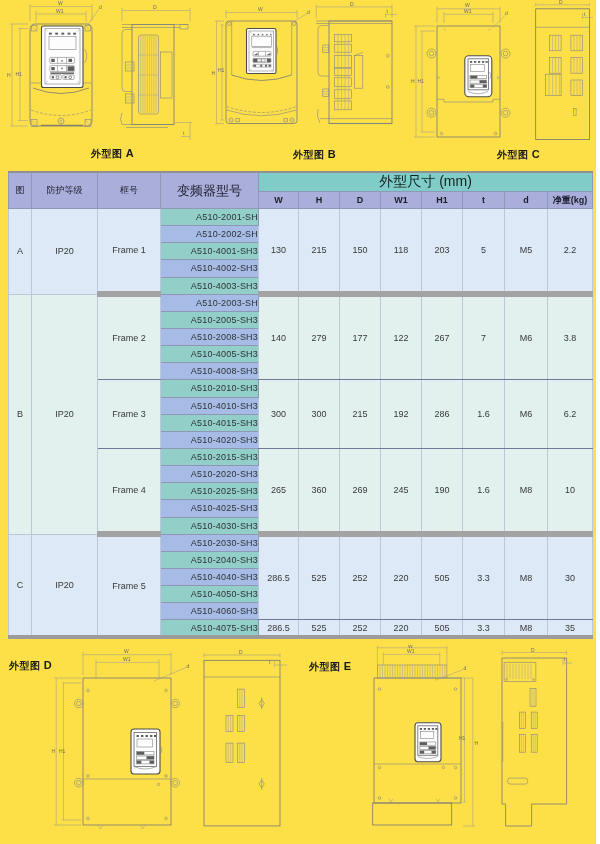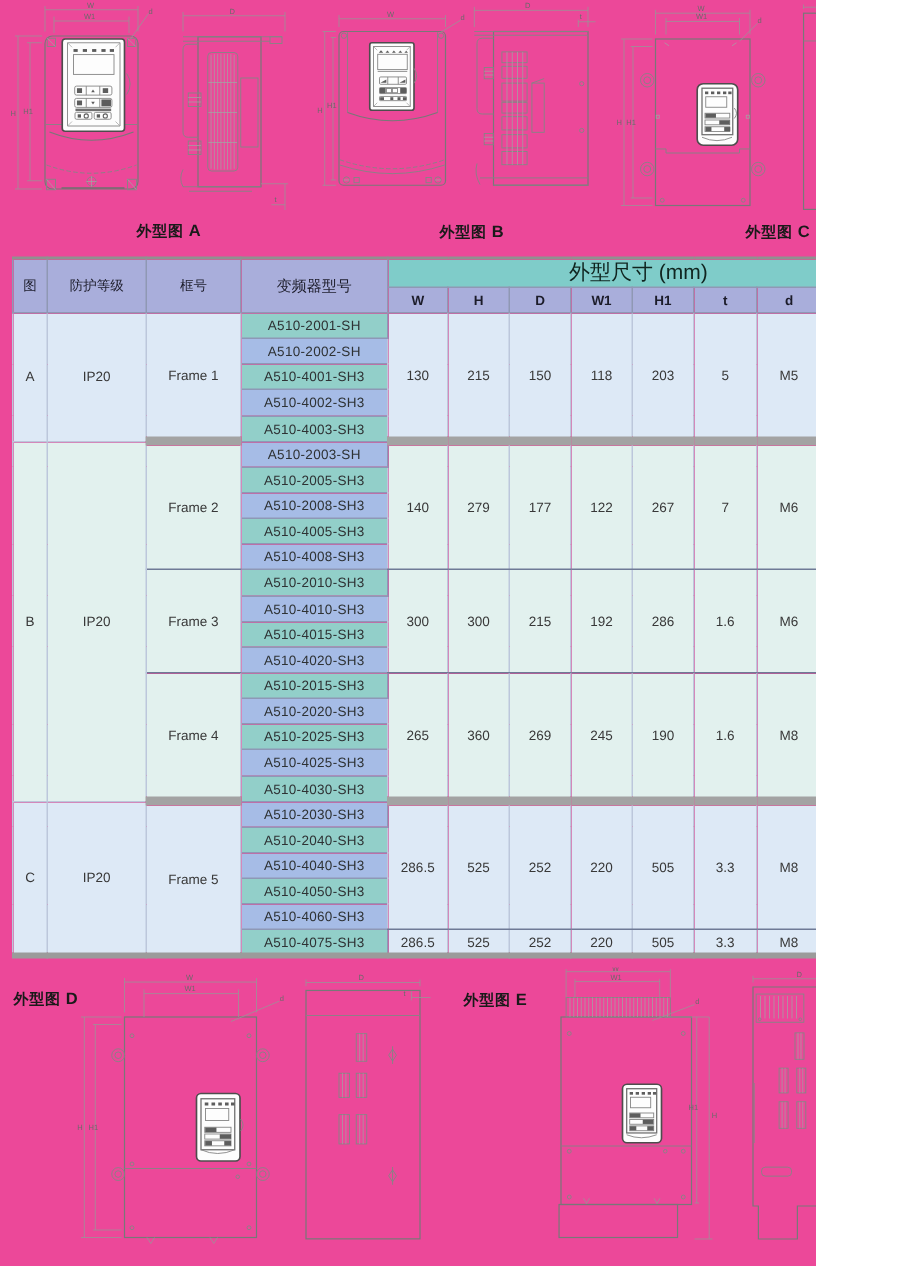--- a/index.html
+++ b/index.html
@@ -1,26 +1,26 @@
 <!DOCTYPE html>
 <html><head><meta charset="utf-8">
 <style>
 html,body{margin:0;padding:0;}
-#page{position:relative;width:544px;height:844px;background:#ec4899;overflow:hidden;
+#page{position:relative;width:596px;height:844px;background:#fde047;overflow:hidden;
   font-family:"Liberation Sans",sans-serif;}
 #spec{position:absolute;left:8px;top:171px;width:584px;border-collapse:collapse;
   table-layout:fixed;border-left:1.5px solid #8f8f8f;border-right:1.5px solid #8f8f8f;border-top:2px solid #909090;border-bottom:4px solid #9b9b9b;}
 #spec td{padding:0;text-align:center;vertical-align:middle;overflow:hidden;white-space:nowrap;
   border:1px solid #bcc7db;font-size:9px;color:#383838;}
 #spec tr.h1{height:18px;} #spec tr.h2{height:17px;} #spec tr.r{height:17.15px;}
 #spec td.hp{background:#a9aedb;color:#1c1c2a;font-size:9px;}
-#spec td.hm{font-size:10px;}
+#spec td.hm{font-size:13px;}
 #spec td.ht{background:#7fccc9;color:#10241f;font-size:14px;border-bottom:1px solid #6f7a96;}
 #spec tr.h1 td, #spec tr.h2 td{border-color:#8f98b4;}
-#spec td.m{font-size:9px;letter-spacing:0.2px;color:#2e3234;text-align:center;padding-left:0;border:1px solid #8e98b6;}
+#spec td.m{font-size:9px;letter-spacing:0.2px;color:#2e3234;text-align:right;padding-left:0;border:1px solid #8e98b6;}
 #spec td.mt{background:#92cfc9;}
 #spec td.mb{background:#a6bce6;margin-top:20px;}
 #spec td.ga{background:#dde9f6;}
 #spec td.gb{background:#e2f1ee;}
 #spec td.g{font-size:9px;}
 #spec td.bb{border-bottom:6px solid #a3a3a3;}
 #spec td.bf{border-bottom:1px solid #6f7a96;}
 #spec td.bt{border-top:1px solid #6f7a96;margin-top:16px;}
 #spec tr.h2 td.hp{font-weight:bold;font-size:9px;}
 .lab{font:bold 10px "Liberation Sans",sans-serif;fill:#1a1a1a;letter-spacing:0.5px;}

